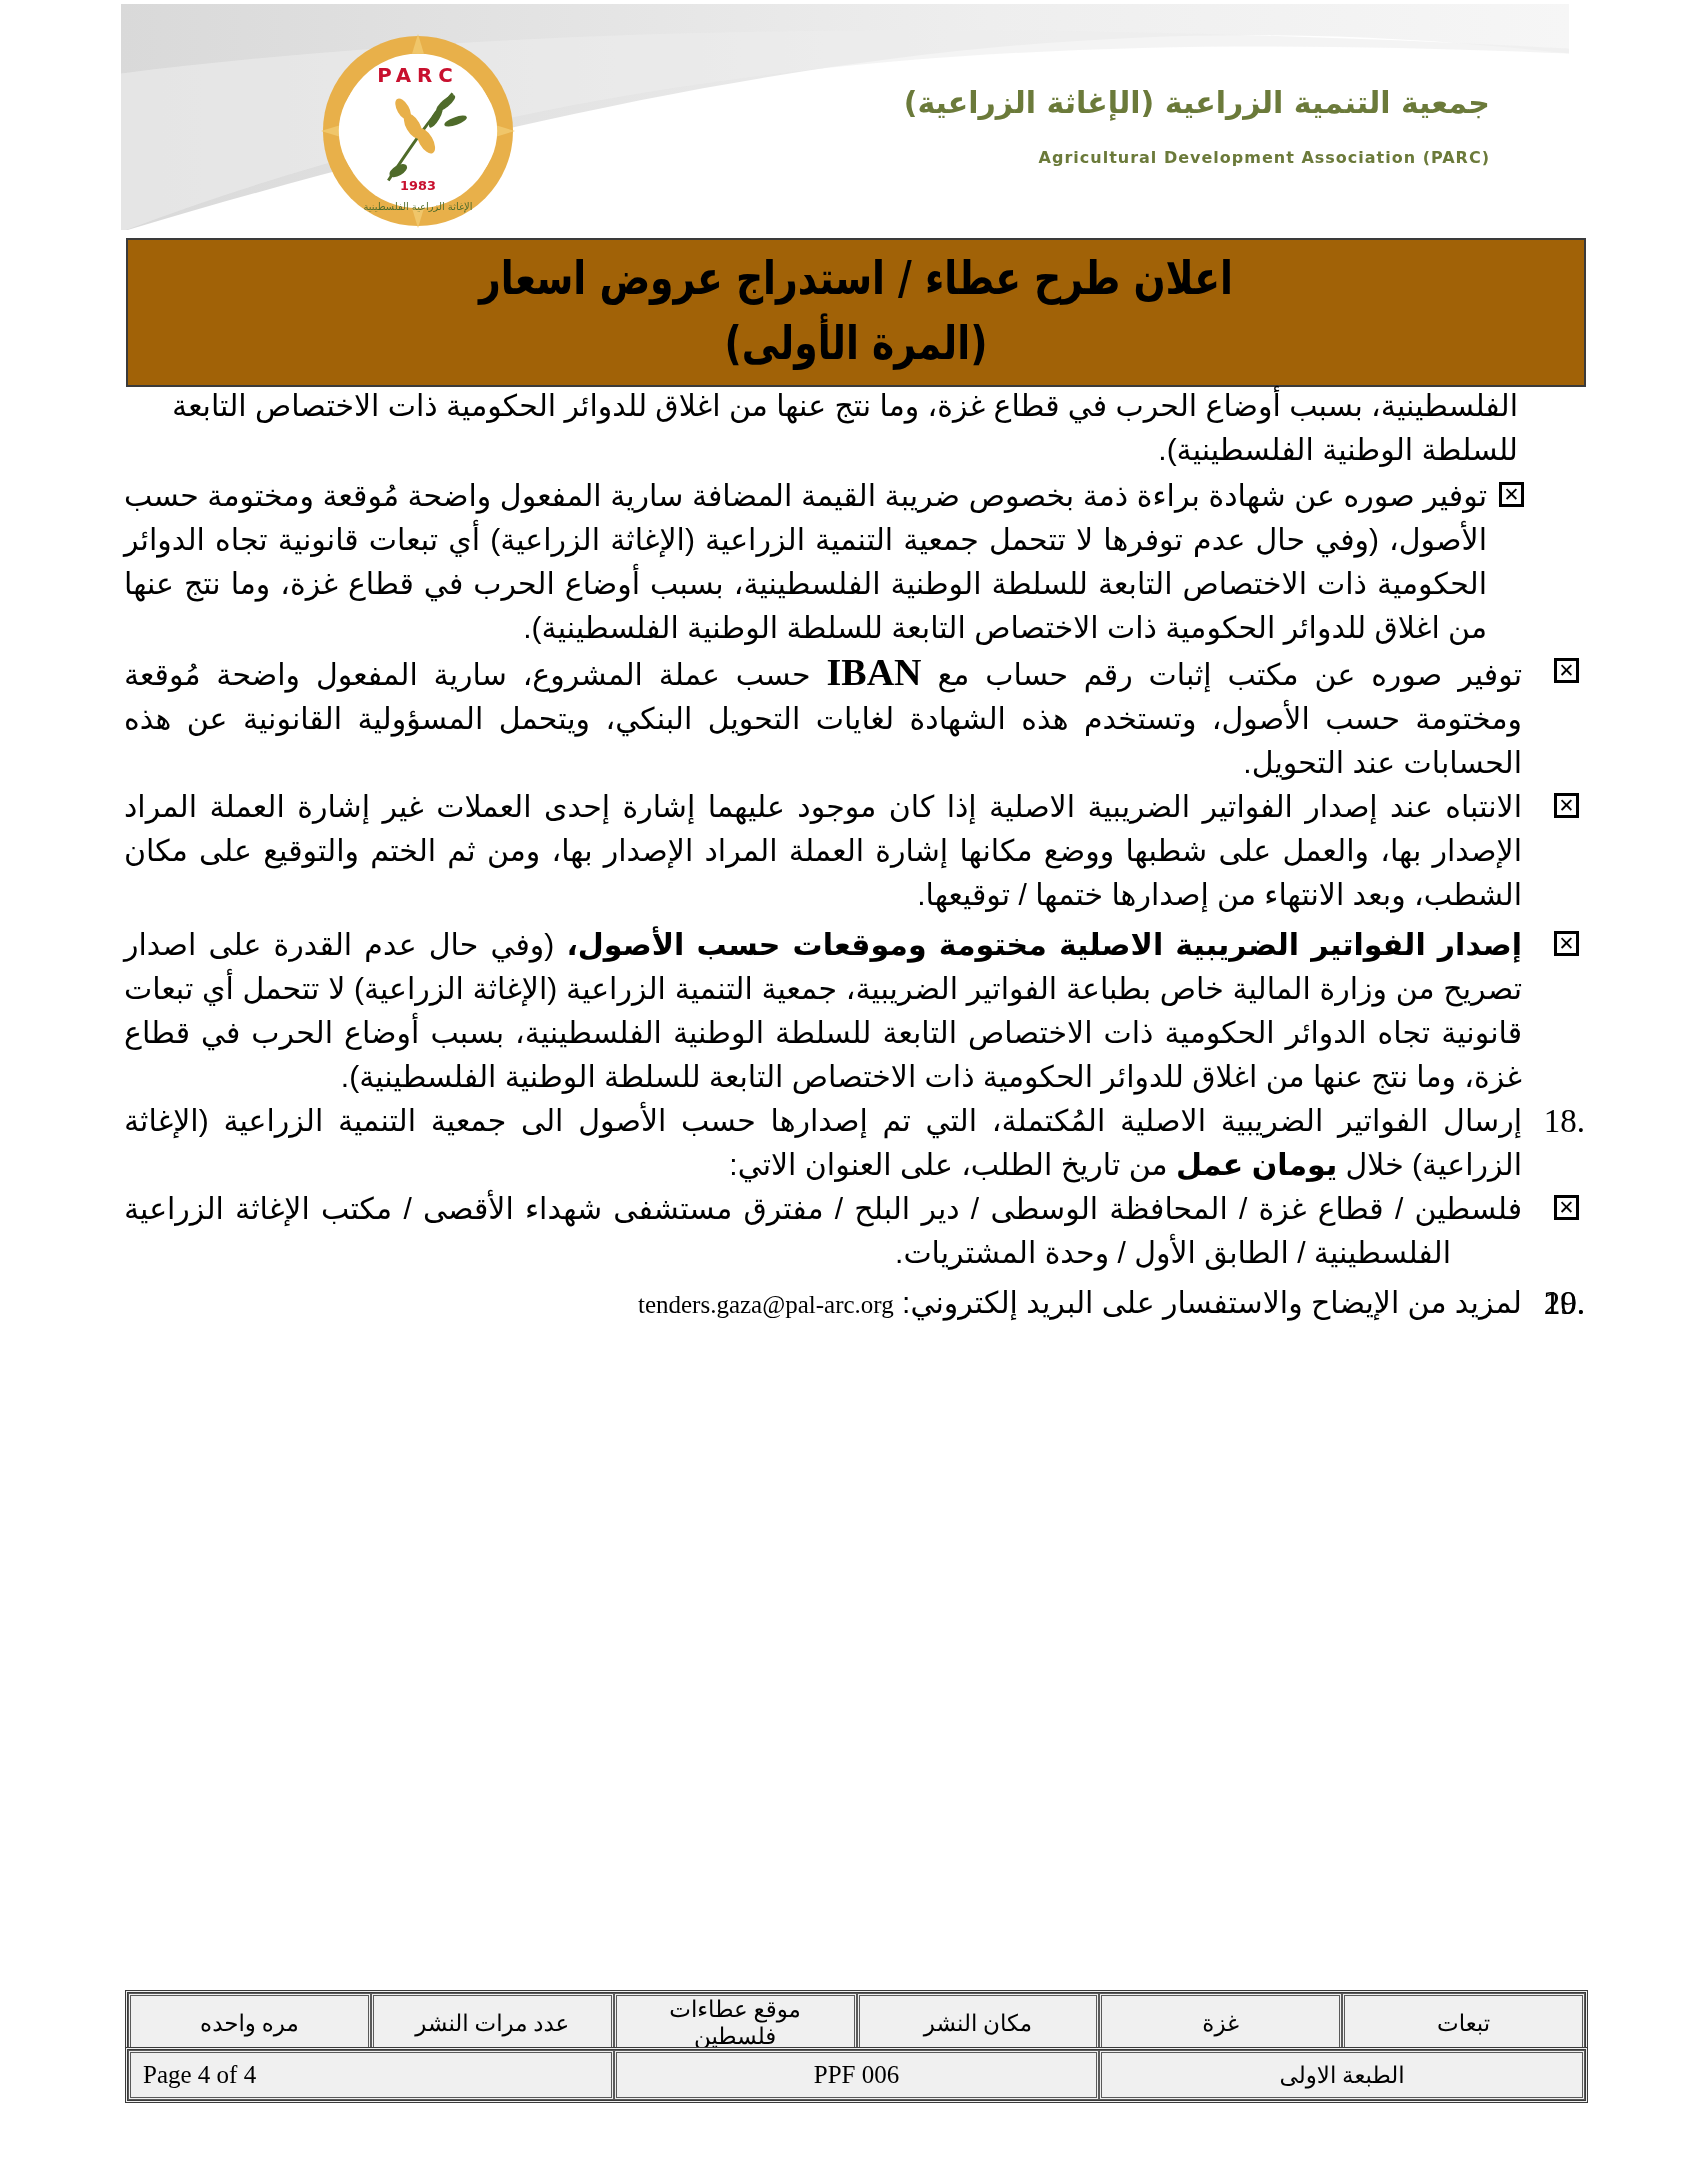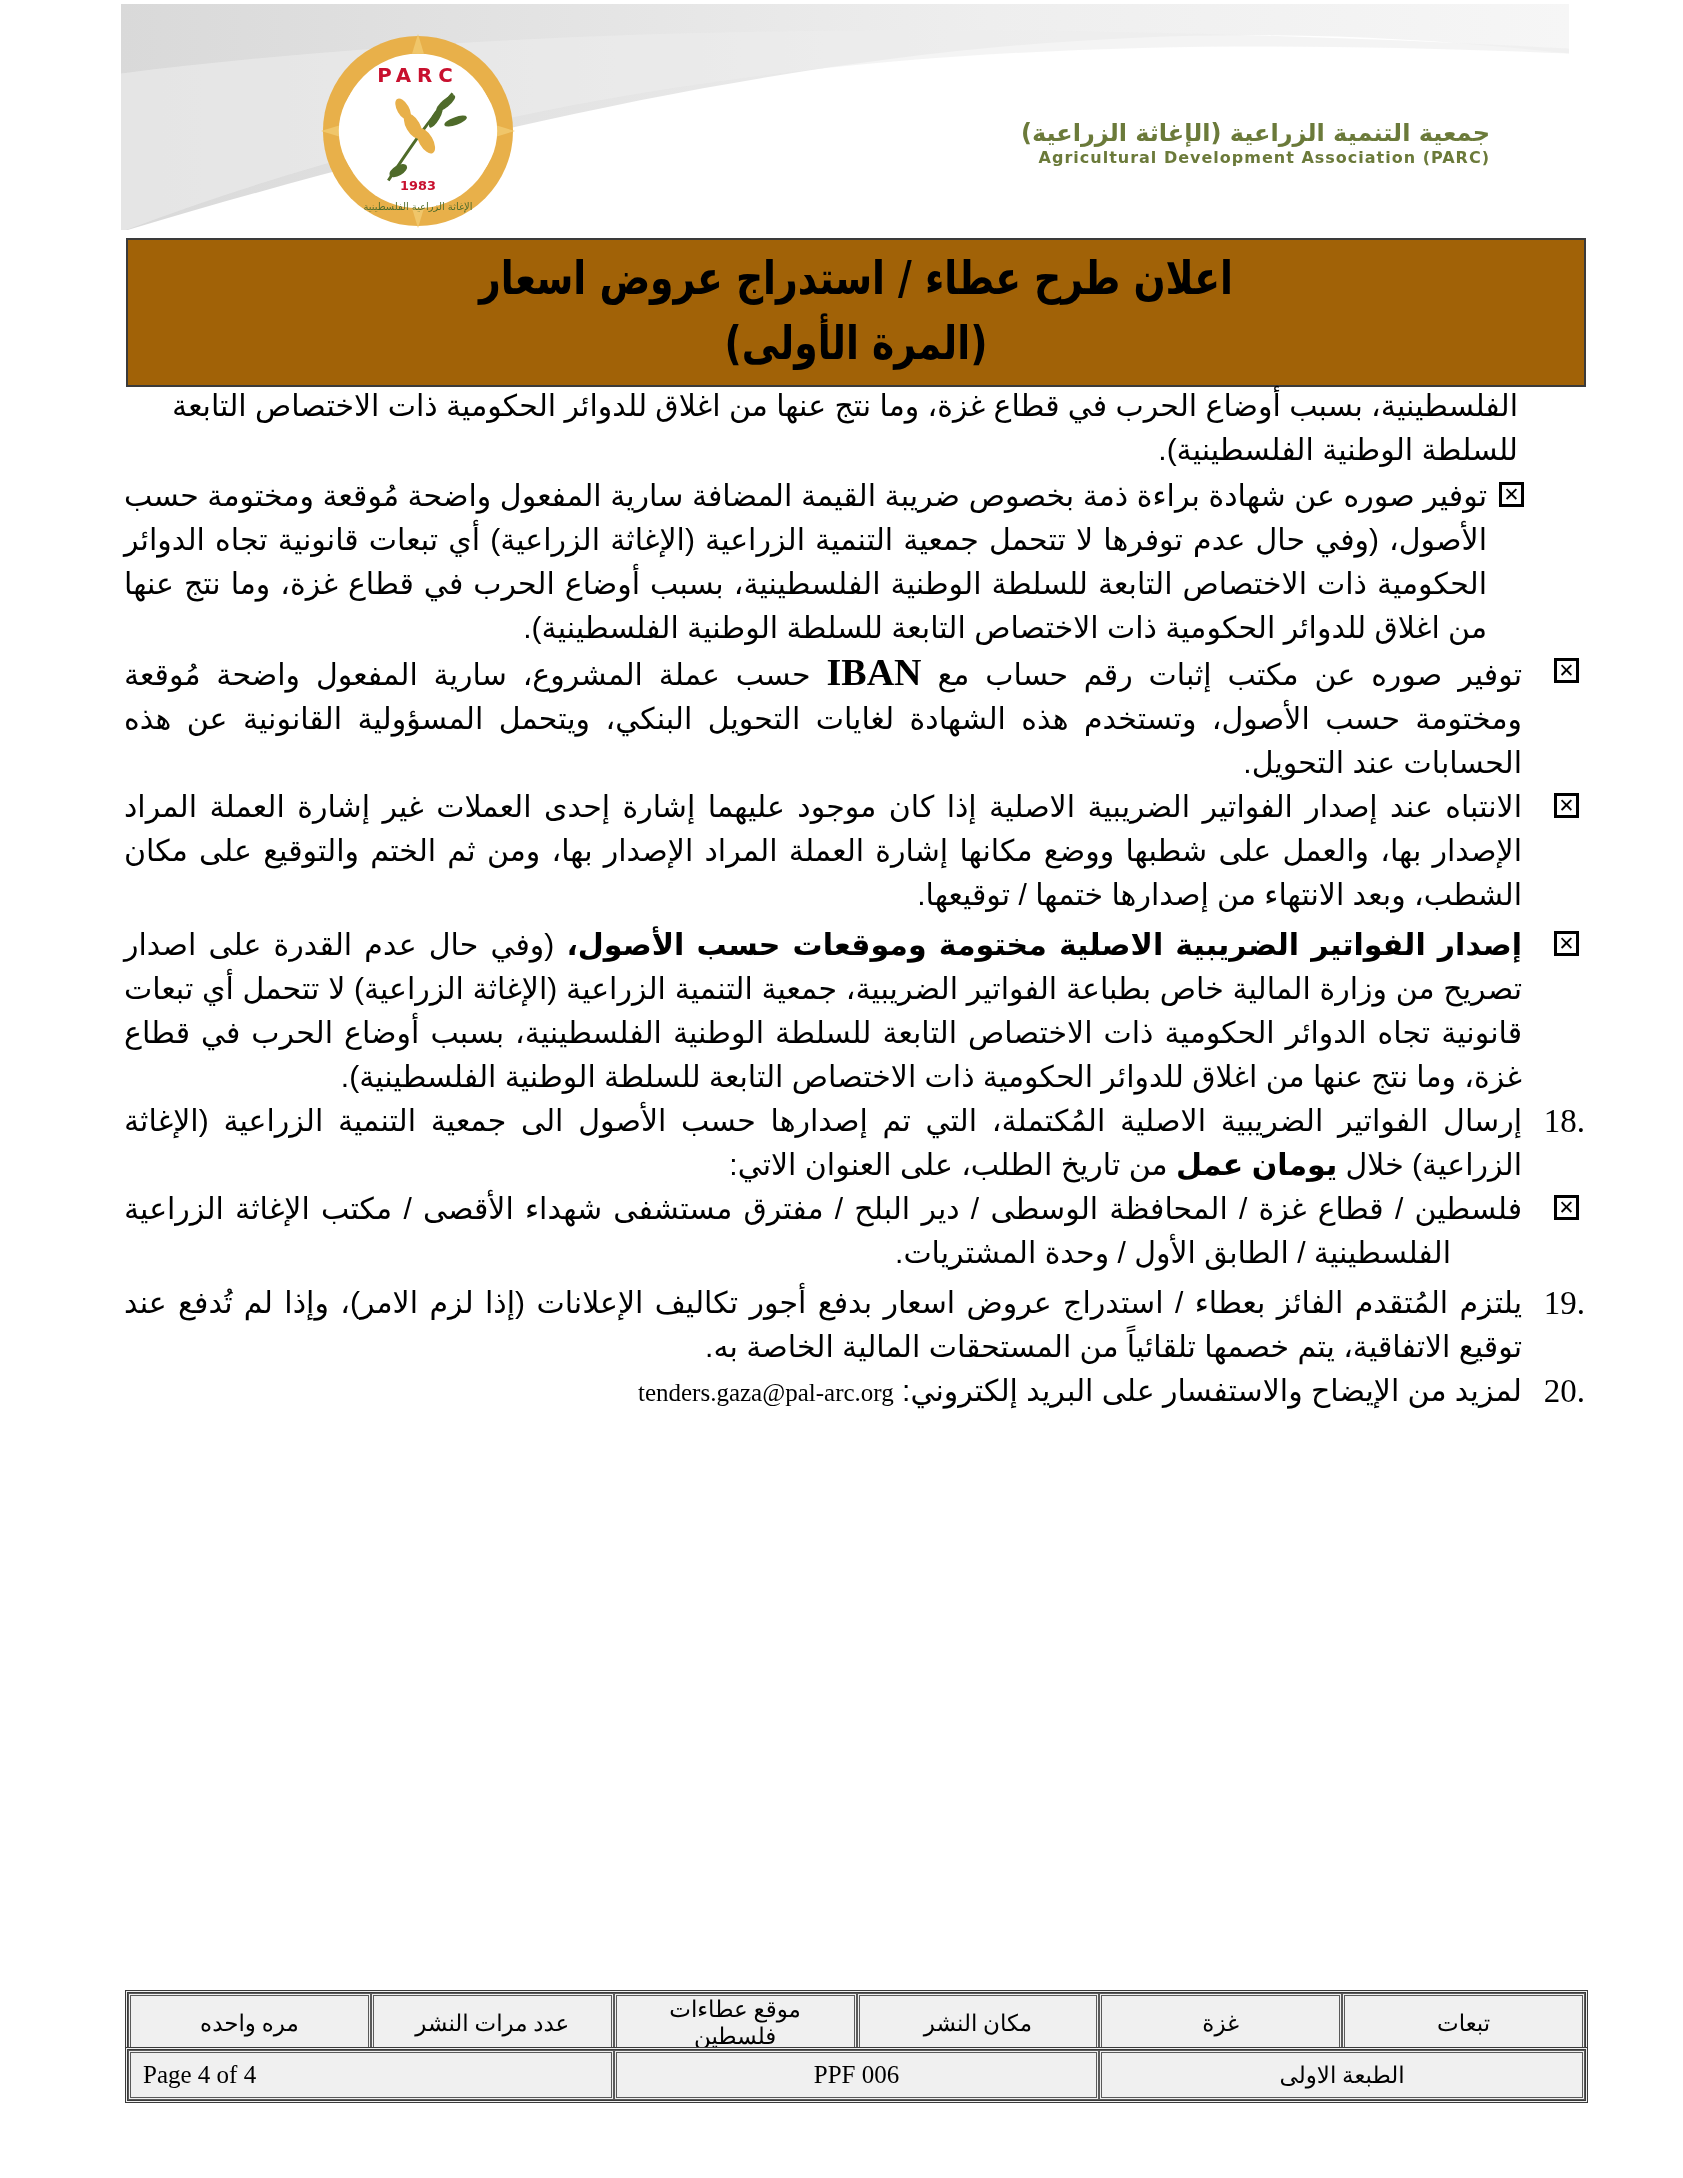--- a/index.html
+++ b/index.html
@@ -3,22 +3,22 @@
 <meta charset="utf-8">
 <style>
   html, body { margin: 0; padding: 0; background: #ffffff; }
   body { width: 1683px; height: 2178px; position: relative; overflow: hidden;
          font-family: "Liberation Sans", "DejaVu Sans", sans-serif; color: #000; }
 
   
   .banner { position: absolute; left: 121px; top: 4px; width: 1448px; height: 226px; overflow: hidden; }
   .banner-bg { position: absolute; inset: 0; }
   .logo { position: absolute; left: 198px; top: 28px; width: 198px; height: 198px; }
-  .org-ar { position: absolute; right: 79px; top: 81px; font-size: 24px; font-weight: bold; color: #6b7a3a;
-            direction: rtl; font-family: "DejaVu Sans", sans-serif; letter-spacing: 0.5px; margin-top: 34px; }
+  .org-ar { position: absolute; right: 79px; top: 81px; font-size: 30px; font-weight: bold; color: #6b7a3a;
+            direction: rtl; font-family: "DejaVu Sans", sans-serif; letter-spacing: 0.5px; }
   .org-en { position: absolute; right: 79px; top: 144px; font-size: 16px; font-weight: bold; color: #6b7a3a;
             letter-spacing: 1px; font-family: "DejaVu Sans", sans-serif; }
 
   
   .title-box { position: absolute; left: 126px; top: 238px; width: 1460px; height: 149px;
                background: #a16207; border: 2px solid #3a3a3a; box-sizing: border-box;
                text-align: center; direction: rtl; }
   .title-line { font-family: "DejaVu Sans", sans-serif; font-weight: bold; font-size: 46px; line-height: 65px;
                 transform: scaleX(0.82); display: block; letter-spacing: -0.5px; }
   .title-line.l1 { margin-top: 6px; }
@@ -144,21 +144,20 @@
   </div>
 
   <div class="addr-bullet">
     <span class="checkbox">✕</span>
     <span style="display:block;text-align:justify;text-align-last:justify;">فلسطين / قطاع غزة / المحافظة الوسطى / دير البلح / مفترق مستشفى شهداء الأقصى / مكتب الإغاثة الزراعية</span>
     <span class="cont">الفلسطينية / الطابق الأول / وحدة المشتريات.</span>
   </div>
 
   <div class="num-item gap4">
     <span class="num">19.</span>
-    <span>يلتزم المُتقدم الفائز بعطاء / استدراج عروض اسعار بدفع أجور تكاليف الإعلانات (إذا لزم الامر)، وإذا لم تُدفع عند توقيع الاتفاقية، يتم خصمها تلقائياً من المستحقات المالية الخاصة به.</span>
   </div>
 
   <div class="num-item" style="text-align:right;">
     <span class="num">20.</span>
     <span>لمزيد من الإيضاح والاستفسار على البريد إلكتروني:</span>
     <span class="email">tenders.gaza@pal-arc.org</span>
   </div>
 </div>
 
 <table class="footer-table ft1">

